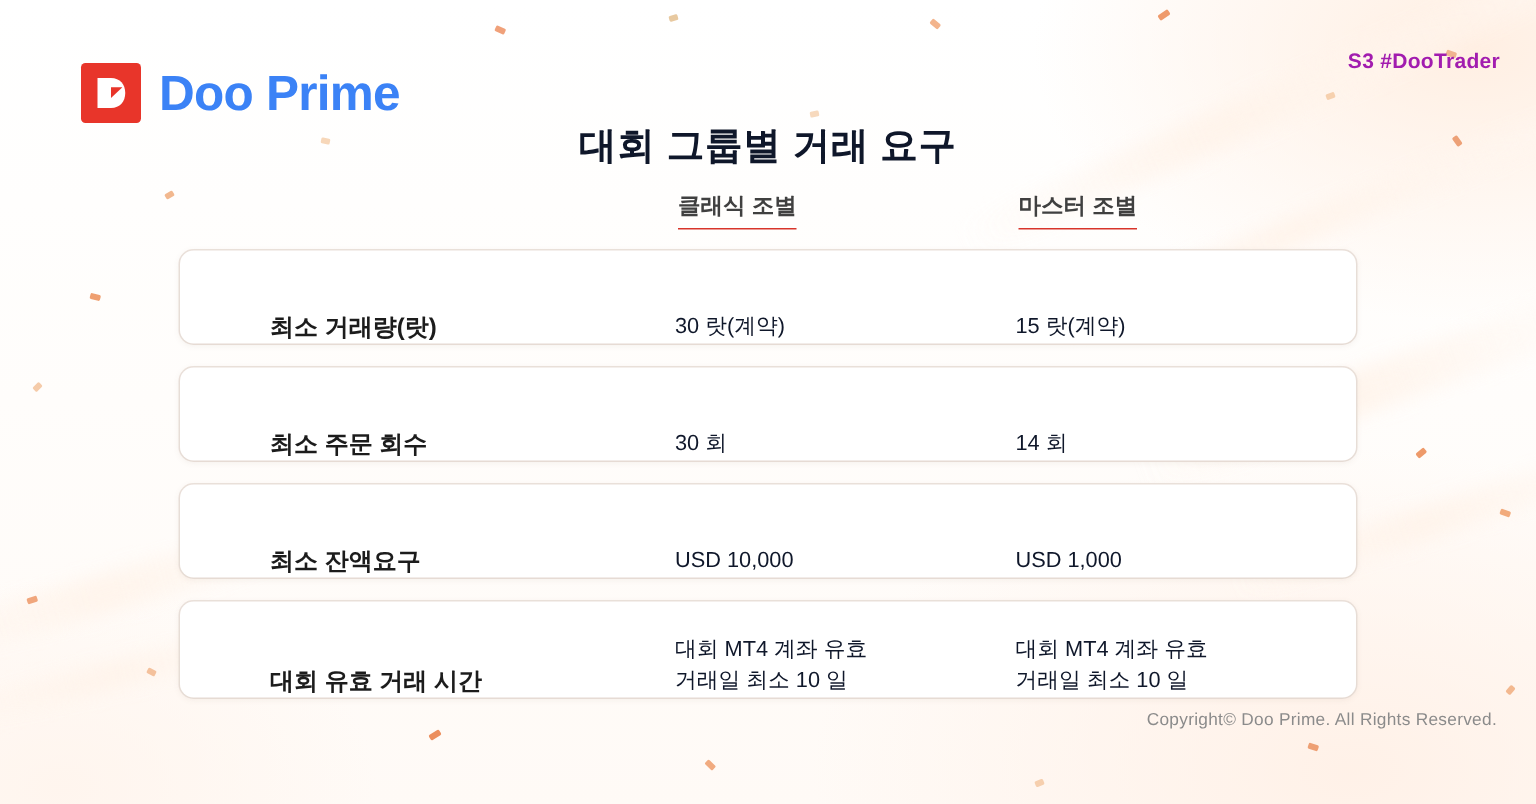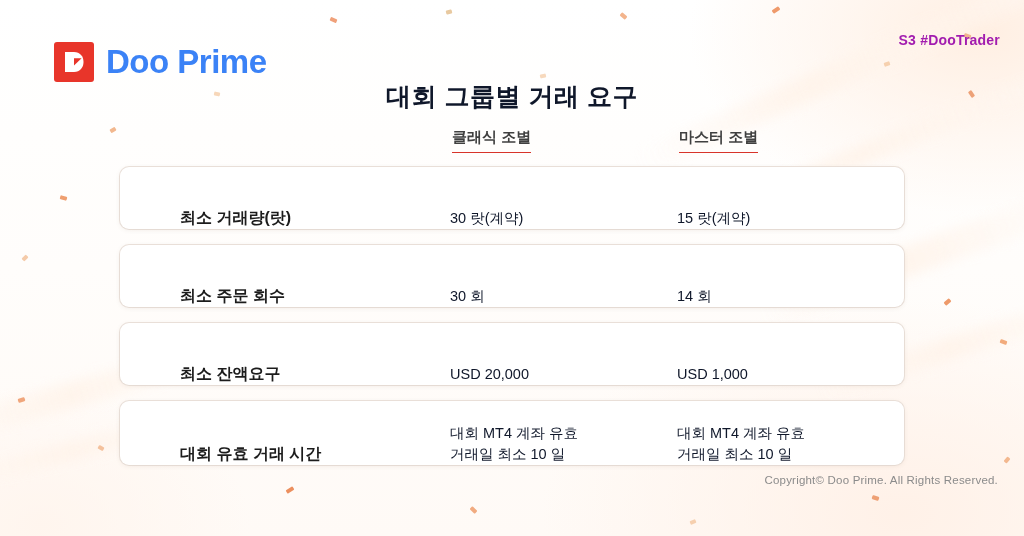--- a/index.html
+++ b/index.html
@@ -186,21 +186,21 @@
     </div>
 
     <div class="row">
       <div class="cell-label">최소 주문 회수</div>
       <div class="cell-v v1">30 회</div>
       <div class="cell-v v2">14 회</div>
     </div>
 
     <div class="row">
       <div class="cell-label">최소 잔액요구</div>
-      <div class="cell-v v1">USD 20,000</div>
+      <div class="cell-v v1">USD 10,000</div>
       <div class="cell-v v2">USD 1,000</div>
     </div>
 
     <div class="row tall">
       <div class="cell-label">대회 유효 거래 시간</div>
       <div class="cell-v v1">대회 MT4 계좌 유효
 거래일 최소 10 일</div>
       <div class="cell-v v2">대회 MT4 계좌 유효
 거래일 최소 10 일</div>
     </div>

